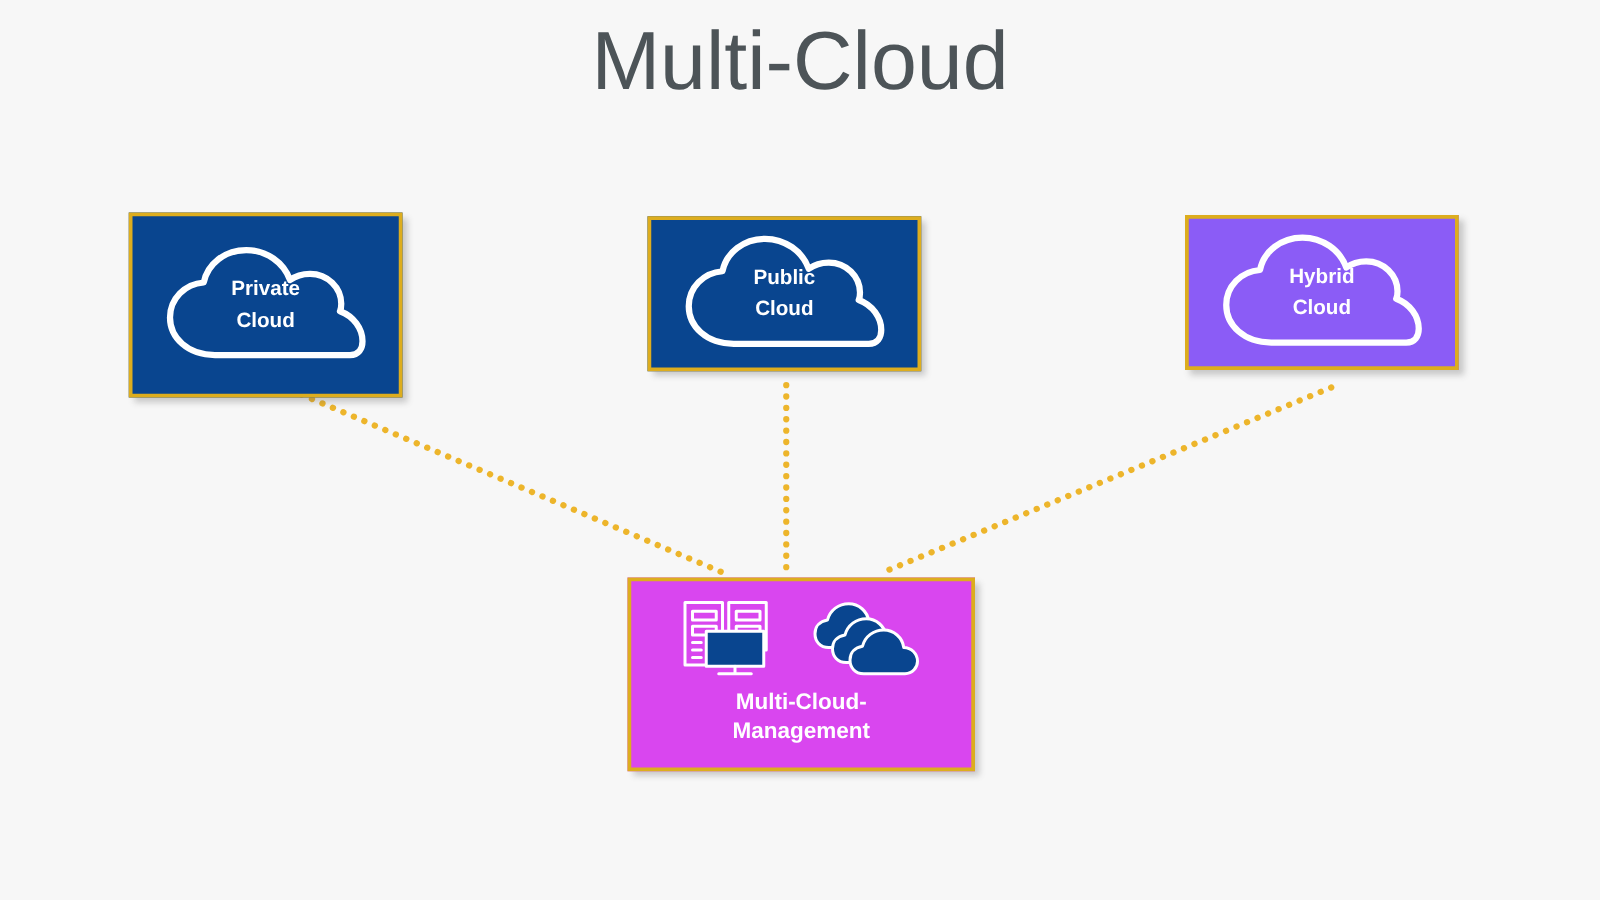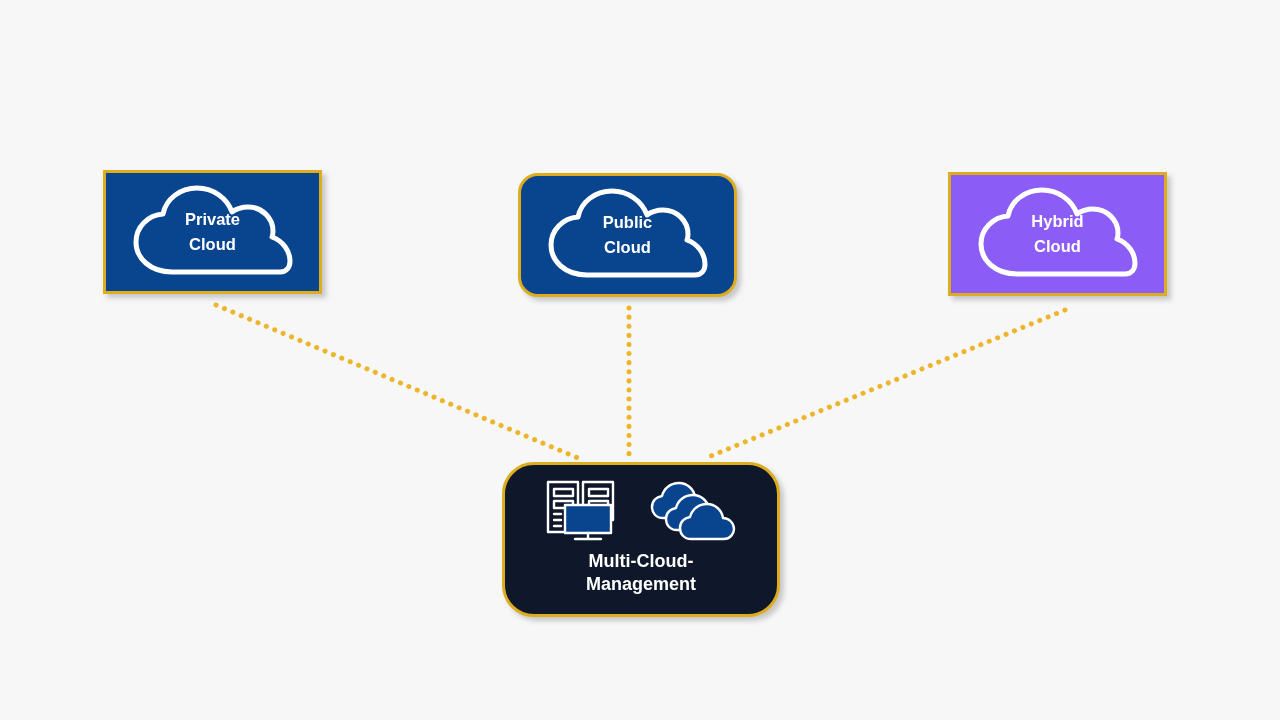--- a/index.html
+++ b/index.html
@@ -96,41 +96,42 @@
     font-size: 18px;
     line-height: 1.28;
     white-space: pre-line;
   }
 </style>
 </head>
 <body style="background: rgb(247, 247, 247);">
 
 <div id="stage">
 
+  <div class="page-title" style="color: rgb(77, 84, 88);">Multi-Cloud</div>
 
   <svg id="connector-layer" viewBox="0 0 1280 720">
     <g id="connectors">
         <line x1="216" y1="305" x2="578" y2="458" stroke="#edb52b" stroke-width="5" stroke-linecap="round" stroke-dasharray="0.1 9"></line>
         <line x1="629" y1="308" x2="629" y2="458" stroke="#edb52b" stroke-width="5" stroke-linecap="round" stroke-dasharray="0.1 9"></line>
         <line x1="1065" y1="310" x2="706" y2="458" stroke="#edb52b" stroke-width="5" stroke-linecap="round" stroke-dasharray="0.1 9"></line>
       </g>
   </svg>
 
-  <div class="cloud-box" id="node-private-cloud" style="left: 103px; top: 170px; width: 219px; height: 124px; background: rgb(9, 69, 143); border-color: rgb(221, 173, 30);">
+  <div class="cloud-box" id="node-private-cloud" style="left: 103px; top: 170px; width: 219px; height: 148px; background: rgb(9, 69, 143); border-color: rgb(221, 173, 30);">
     <svg class="cloud-art" width="170" height="100" viewBox="0 0 170 100">
       <path d="M44 90 C22 90 8 76 8 60 C8 45 20 33 35 32 C38 17 52 6 69 6
                C85 6 99 16 104 30 C108 27 114 25 120 25
                C134 25 145 36 145 49 C145 51 145 53 144 55
                C155 59 162 69 162 79 C162 85 159 90 152 90 Z" fill="none" stroke="#ffffff" stroke-width="5" stroke-linejoin="round" stroke-linecap="round"></path>
     </svg>
     <div class="cloud-label">Private
 Cloud</div>
   </div>
 
-  <div class="cloud-box" id="node-public-cloud" style="left: 518px; top: 173px; width: 219px; height: 124px; background: rgb(9, 69, 143); border-color: rgb(221, 173, 30); border-radius: 20px;">
+  <div class="cloud-box" id="node-public-cloud" style="left: 518px; top: 173px; width: 219px; height: 124px; background: rgb(9, 69, 143); border-color: rgb(221, 173, 30);">
     <svg class="cloud-art" width="170" height="100" viewBox="0 0 170 100">
       <path d="M44 90 C22 90 8 76 8 60 C8 45 20 33 35 32 C38 17 52 6 69 6
                C85 6 99 16 104 30 C108 27 114 25 120 25
                C134 25 145 36 145 49 C145 51 145 53 144 55
                C155 59 162 69 162 79 C162 85 159 90 152 90 Z" fill="none" stroke="#ffffff" stroke-width="5" stroke-linejoin="round" stroke-linecap="round"></path>
     </svg>
     <div class="cloud-label">Public
 Cloud</div>
   </div>
 
@@ -138,21 +139,21 @@
     <svg class="cloud-art" width="170" height="100" viewBox="0 0 170 100">
       <path d="M44 90 C22 90 8 76 8 60 C8 45 20 33 35 32 C38 17 52 6 69 6
                C85 6 99 16 104 30 C108 27 114 25 120 25
                C134 25 145 36 145 49 C145 51 145 53 144 55
                C155 59 162 69 162 79 C162 85 159 90 152 90 Z" fill="none" stroke="#ffffff" stroke-width="5" stroke-linejoin="round" stroke-linecap="round"></path>
     </svg>
     <div class="cloud-label">Hybrid
 Cloud</div>
   </div>
 
-  <div class="mgmt-box" id="node-multi-cloud-management" style="left: 502px; top: 462px; width: 278px; height: 155px; background: #0f172a; border-color: rgb(221, 173, 30); border-radius: 32px;">
+  <div class="mgmt-box" id="node-multi-cloud-management" style="left: 502px; top: 462px; width: 278px; height: 155px; background: #d946ef; border-color: rgb(221, 173, 30);">
 
     <div class="mgmt-icons">
 
       <svg width="78" height="64" viewBox="0 0 78 64">
         <g fill="none" stroke="#ffffff" stroke-width="2.4" stroke-linejoin="round" stroke-linecap="round">
 
           <rect x="3" y="3" width="30" height="50"></rect>
           <rect x="9" y="10" width="19" height="7"></rect>
           <rect x="9" y="22" width="19" height="7"></rect>
           <path d="M9 35 h7 M9 41 h7 M9 47 h7"></path>

